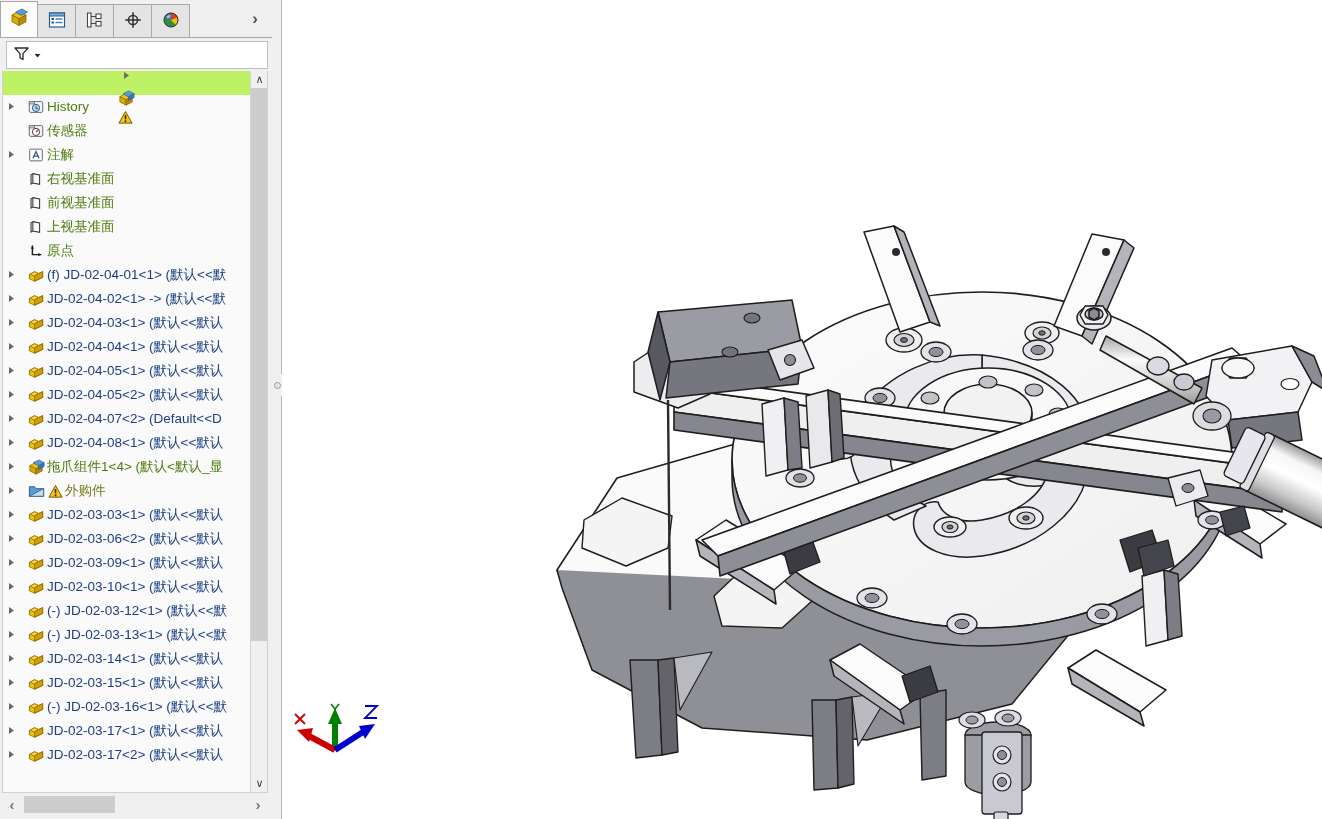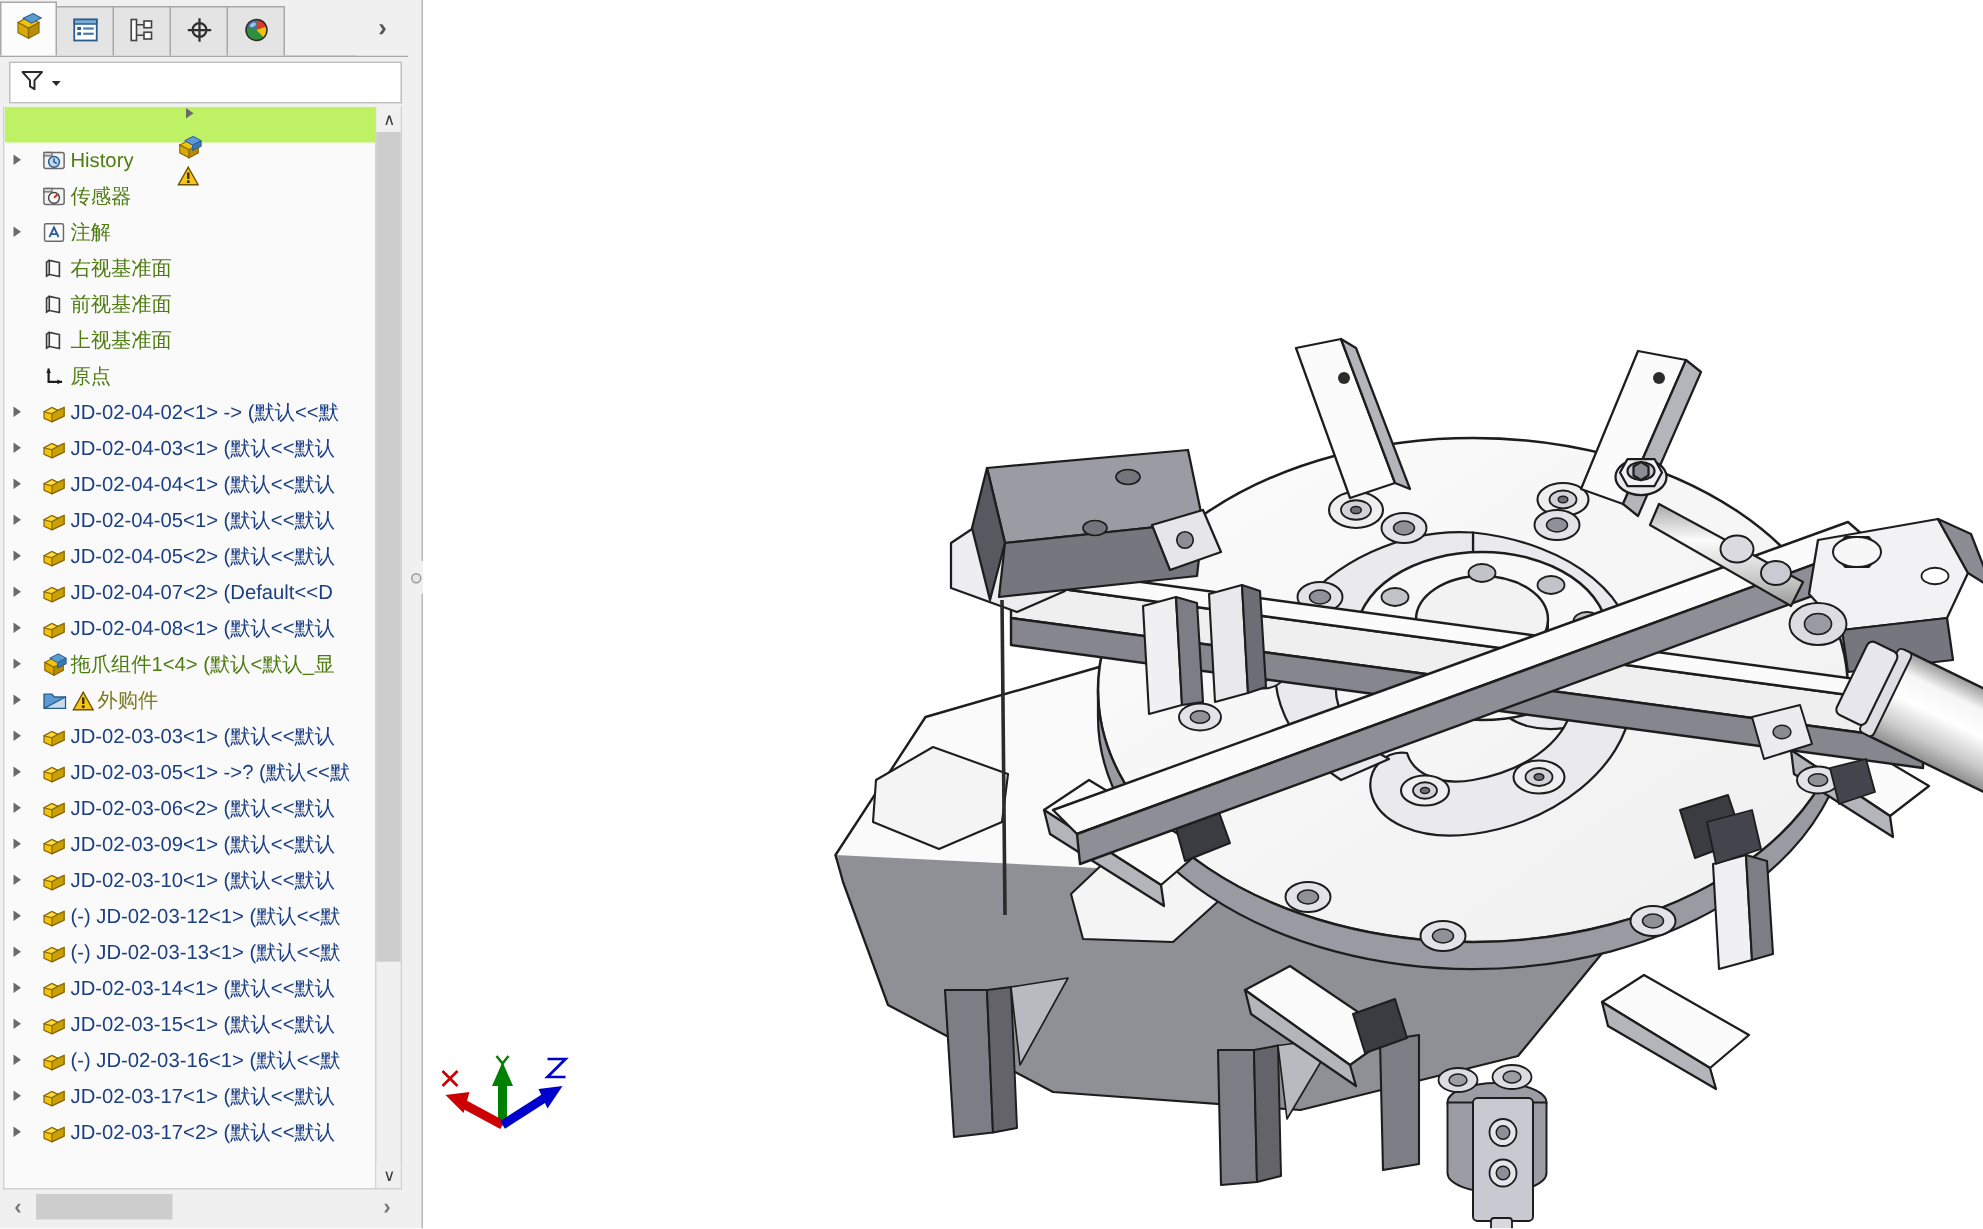--- a/index.html
+++ b/index.html
@@ -344,20 +344,34 @@
                 <polygon points="2,1 7,4.5 2,8" fill="#6a6a6a"></polygon>
               </svg></span>
             <span style="width: 6px; flex: 0 0 6px;"></span>
             <span class="row-icon">
               <svg width="19" height="19" viewBox="0 0 20 20">
         <polygon points="2.5,9 8,6 12,8 16.5,6 16.5,12 8,16 2.5,13.5" fill="#f2c30d" stroke="#8a6a00" stroke-width="0.9"></polygon>
         <polygon points="2.5,9 8,6 12,8 8,10.4" fill="#ffd83b" stroke="#8a6a00" stroke-width="0.8"></polygon>
         <polygon points="8,10.4 12,8 16.5,6 16.5,12 8,16" fill="#caa007" stroke="#8a6a00" stroke-width="0.8"></polygon>
       </svg>
             </span>
+            <span class="label blue">(f) JD-02-04-01&lt;1&gt;  (默认&lt;&lt;默</span>
+          </div>
+          <div class="row">
+            <span class="arrow"><svg width="8" height="9" viewBox="0 0 8 9">
+                <polygon points="2,1 7,4.5 2,8" fill="#6a6a6a"></polygon>
+              </svg></span>
+            <span style="width: 6px; flex: 0 0 6px;"></span>
+            <span class="row-icon">
+              <svg width="19" height="19" viewBox="0 0 20 20">
+        <polygon points="2.5,9 8,6 12,8 16.5,6 16.5,12 8,16 2.5,13.5" fill="#f2c30d" stroke="#8a6a00" stroke-width="0.9"></polygon>
+        <polygon points="2.5,9 8,6 12,8 8,10.4" fill="#ffd83b" stroke="#8a6a00" stroke-width="0.8"></polygon>
+        <polygon points="8,10.4 12,8 16.5,6 16.5,12 8,16" fill="#caa007" stroke="#8a6a00" stroke-width="0.8"></polygon>
+      </svg>
+            </span>
             <span class="label blue">JD-02-04-02&lt;1&gt; -&gt;  (默认&lt;&lt;默</span>
           </div>
           <div class="row">
             <span class="arrow"><svg width="8" height="9" viewBox="0 0 8 9">
                 <polygon points="2,1 7,4.5 2,8" fill="#6a6a6a"></polygon>
               </svg></span>
             <span style="width: 6px; flex: 0 0 6px;"></span>
             <span class="row-icon">
               <svg width="19" height="19" viewBox="0 0 20 20">
         <polygon points="2.5,9 8,6 12,8 16.5,6 16.5,12 8,16 2.5,13.5" fill="#f2c30d" stroke="#8a6a00" stroke-width="0.9"></polygon>
@@ -479,34 +493,20 @@
               </svg></span>
             <span style="width: 6px; flex: 0 0 6px;"></span>
             <span class="row-icon">
               <svg width="19" height="19" viewBox="0 0 20 20">
         <polygon points="2.5,9 8,6 12,8 16.5,6 16.5,12 8,16 2.5,13.5" fill="#f2c30d" stroke="#8a6a00" stroke-width="0.9"></polygon>
         <polygon points="2.5,9 8,6 12,8 8,10.4" fill="#ffd83b" stroke="#8a6a00" stroke-width="0.8"></polygon>
         <polygon points="8,10.4 12,8 16.5,6 16.5,12 8,16" fill="#caa007" stroke="#8a6a00" stroke-width="0.8"></polygon>
       </svg>
             </span>
             <span class="label blue">JD-02-03-03&lt;1&gt;  (默认&lt;&lt;默认</span>
-          </div>
-          <div class="row">
-            <span class="arrow"><svg width="8" height="9" viewBox="0 0 8 9">
-                <polygon points="2,1 7,4.5 2,8" fill="#6a6a6a"></polygon>
-              </svg></span>
-            <span style="width: 6px; flex: 0 0 6px;"></span>
-            <span class="row-icon">
-              <svg width="19" height="19" viewBox="0 0 20 20">
-        <polygon points="2.5,9 8,6 12,8 16.5,6 16.5,12 8,16 2.5,13.5" fill="#f2c30d" stroke="#8a6a00" stroke-width="0.9"></polygon>
-        <polygon points="2.5,9 8,6 12,8 8,10.4" fill="#ffd83b" stroke="#8a6a00" stroke-width="0.8"></polygon>
-        <polygon points="8,10.4 12,8 16.5,6 16.5,12 8,16" fill="#caa007" stroke="#8a6a00" stroke-width="0.8"></polygon>
-      </svg>
-            </span>
-            <span class="label blue">JD-02-03-05&lt;1&gt; -&gt;?  (默认&lt;&lt;默</span>
           </div>
           <div class="row">
             <span class="arrow"><svg width="8" height="9" viewBox="0 0 8 9">
                 <polygon points="2,1 7,4.5 2,8" fill="#6a6a6a"></polygon>
               </svg></span>
             <span style="width: 6px; flex: 0 0 6px;"></span>
             <span class="row-icon">
               <svg width="19" height="19" viewBox="0 0 20 20">
         <polygon points="2.5,9 8,6 12,8 16.5,6 16.5,12 8,16 2.5,13.5" fill="#f2c30d" stroke="#8a6a00" stroke-width="0.9"></polygon>
         <polygon points="2.5,9 8,6 12,8 8,10.4" fill="#ffd83b" stroke="#8a6a00" stroke-width="0.8"></polygon>

